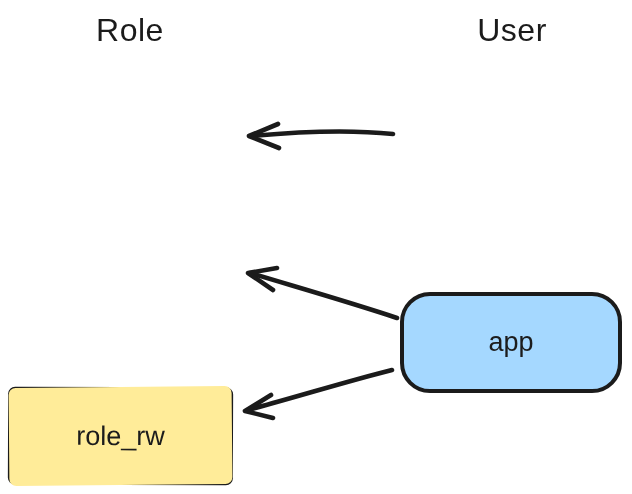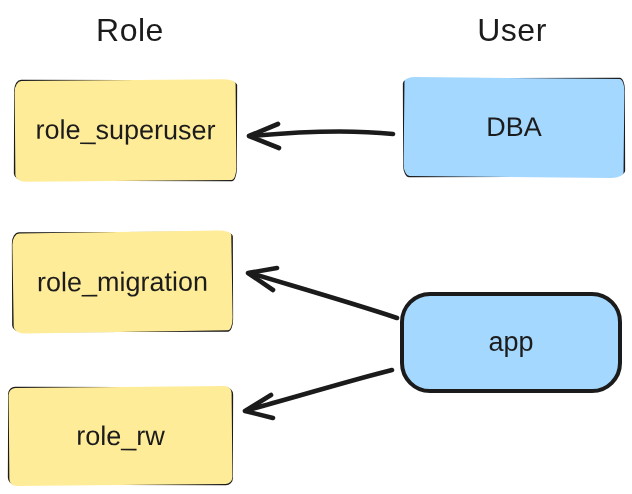--- a/index.html
+++ b/index.html
@@ -82,31 +82,22 @@
 </style>
 </head>
 <body>
 
 <div class="canvas">
 
   <div class="heading heading-role">Role</div>
 
   <div class="heading heading-user">User</div>
 
-  <div class="box box-role box-role-superuser">
-    <span>role_superuser</span>
-  </div>
 
-  <div class="box box-user box-dba">
-    <span>DBA</span>
-  </div>
 
-  <div class="box box-role box-role-migration">
-    <span>role_migration</span>
-  </div>
 
   <div class="box box-user box-app">
     <span>app</span>
   </div>
 
   <div class="box box-role box-role-rw">
     <span>role_rw</span>
   </div>
 
   <svg class="arrows-layer" viewBox="0 0 632 494" xmlns="http://www.w3.org/2000/svg">

